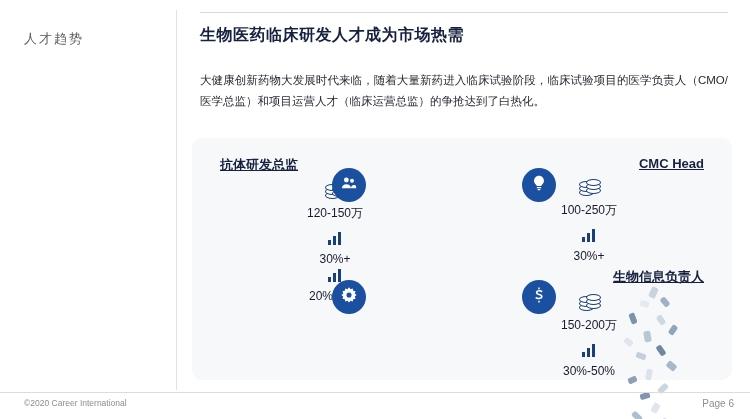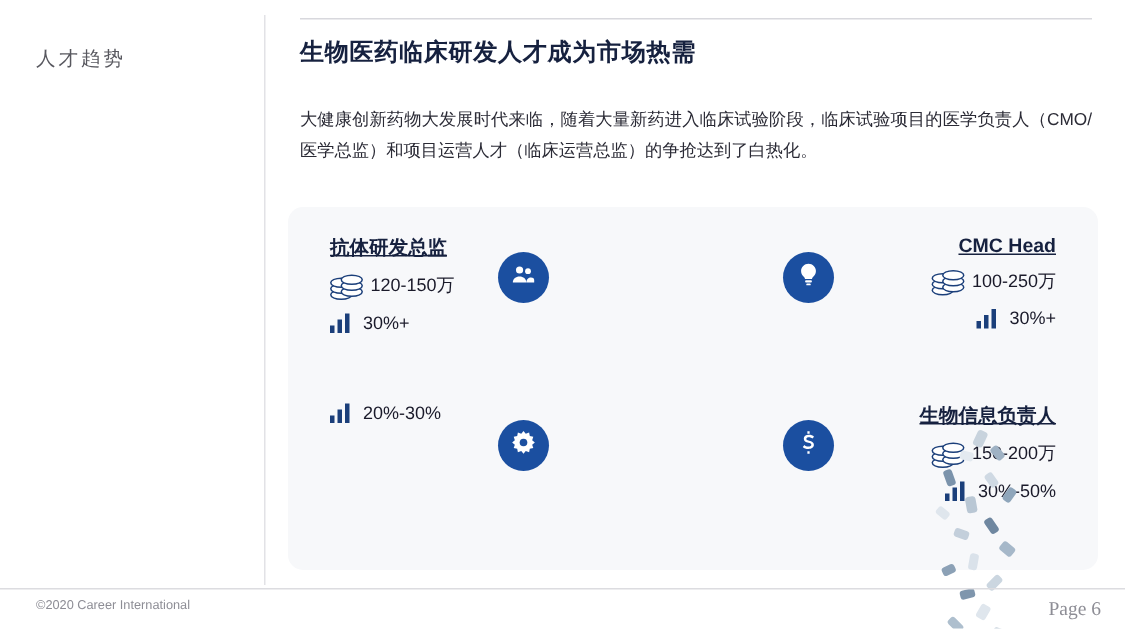--- a/index.html
+++ b/index.html
@@ -91,20 +91,21 @@
     text-decoration: underline;
   }
   .item.right .head { text-align: right; }
   .row {
     display: flex;
     align-items: center;
     gap: 7px;
     margin-bottom: 9px;
     font-size: 12px;
     color: #16213f;
+    flex-direction: column;
   }
   .item.right .row { justify-content: flex-end; }
   .row .val { font-size: 12px; color: #1a1a2a; }
   .row.pct .val { font-size: 12px; text-align: center; }
   
   .badge {
     position: absolute;
     width: 34px;
     height: 34px;
     border-radius: 50%;
@@ -149,21 +150,21 @@
     border-radius: 2px;
   }
   
   .footer-rule {
     position: absolute; left: 0; top: 392px; width: 750px; height: 1px; background: #dcdce0;
   }
   .copyright {
     position: absolute; left: 24px; top: 398px; font-size: 8.5px; color: #8d8d95; text-align: center;
   }
   .page-num {
-    position: absolute; right: 16px; top: 398px; font-size: 13px; color: #8d8d95; font-family: Liberation Serif, serif;
+    position: absolute; right: 16px; top: 398px; font-size: 10px; color: #8d8d95;
   }
 </style>
 </head>
 <body>
 
 <div class="slide">
 
   <div class="title-rule"></div>
   <div class="v-divider"></div>
 

